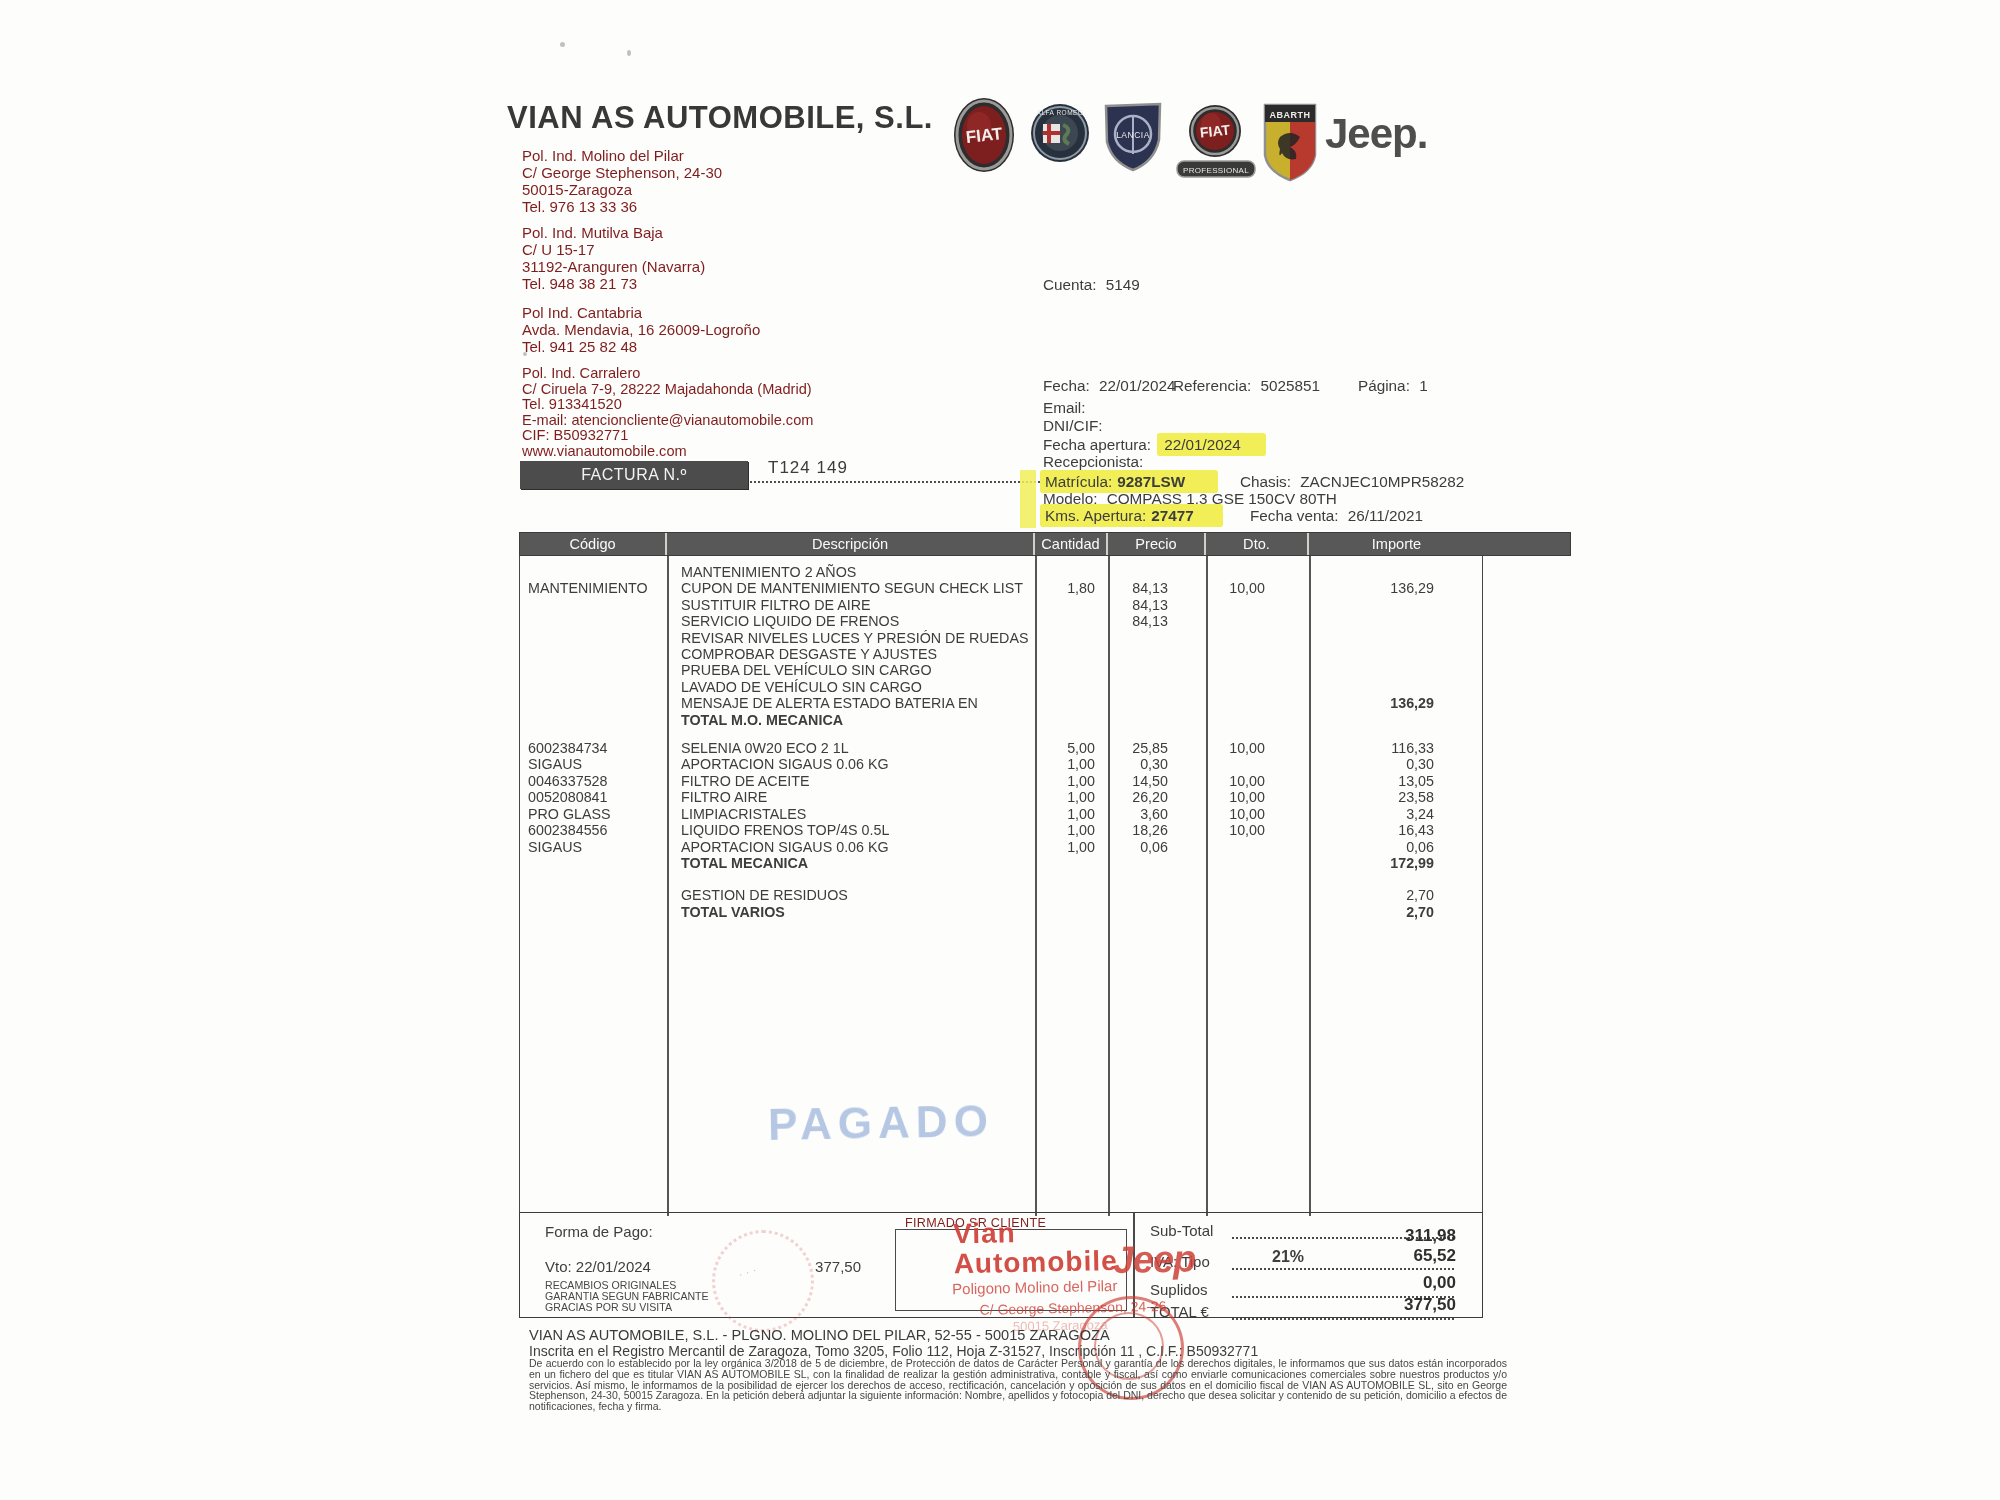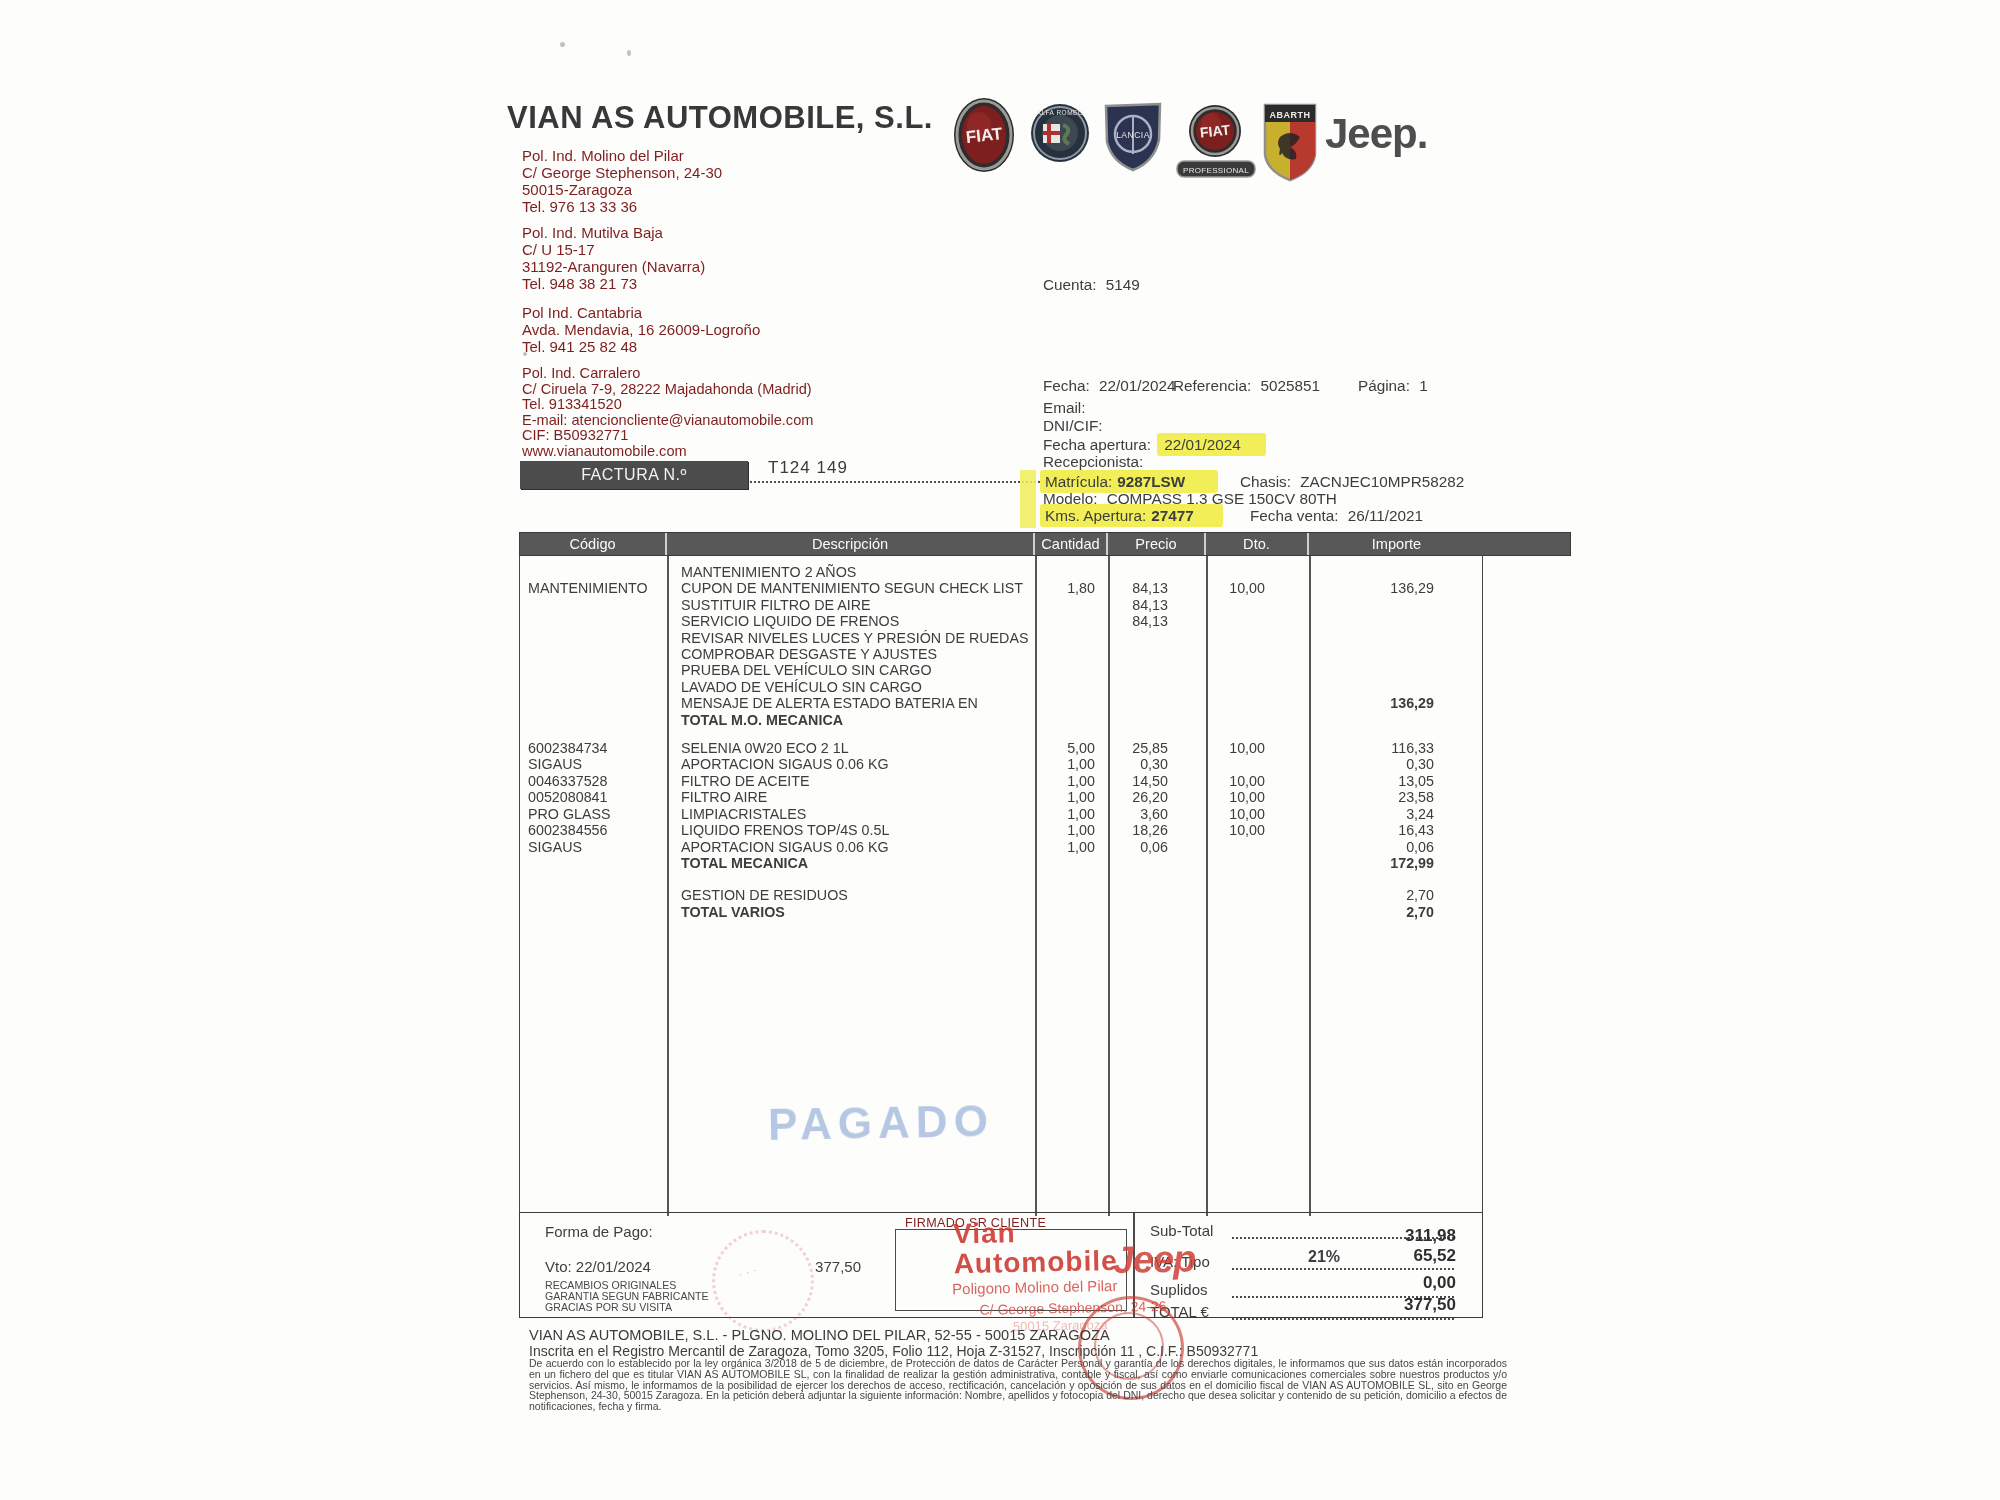--- a/index.html
+++ b/index.html
@@ -400,21 +400,21 @@
   </div>
 
 <div class="abs firmado nowrap" style="left:905px;top:1216px;">FIRMADO SR CLIENTE</div>
 <div class="abs sigbox" style="left:895px;top:1229px;width:232px;height:82px;"></div>
 
 <div class="abs tot-label nowrap" style="left:1150px;top:1222px;">Sub-Total</div>
 <div class="abs leader" style="left:1232px;top:1222px;width:222px;height:15px;"></div>
 <div class="abs tot-val nowrap" style="left:1326px;top:1214px;margin-top:12px;">311,98</div>
 
 <div class="abs tot-label nowrap" style="left:1150px;top:1253px;">IVA: Tipo</div>
-<div class="abs nowrap" style="left:1272px;top:1248px;font-size:16px;font-weight:bold;margin-left:36px;">21%</div>
+<div class="abs nowrap" style="left:1272px;top:1248px;font-size:16px;font-weight:bold;">21%</div>
 <div class="abs leader" style="left:1232px;top:1253px;width:222px;height:15px;"></div>
 <div class="abs tot-val nowrap" style="left:1326px;top:1246px;">65,52</div>
 
 <div class="abs tot-label nowrap" style="left:1150px;top:1281px;">Suplidos</div>
 <div class="abs leader" style="left:1232px;top:1281px;width:222px;height:15px;"></div>
 <div class="abs tot-val nowrap" style="left:1326px;top:1273px;">0,00</div>
 
 <div class="abs tot-label nowrap" style="left:1150px;top:1303px;">TOTAL €</div>
 <div class="abs leader" style="left:1232px;top:1303px;width:222px;height:15px;"></div>
 <div class="abs tot-val nowrap" style="left:1326px;top:1295px;">377,50</div>

